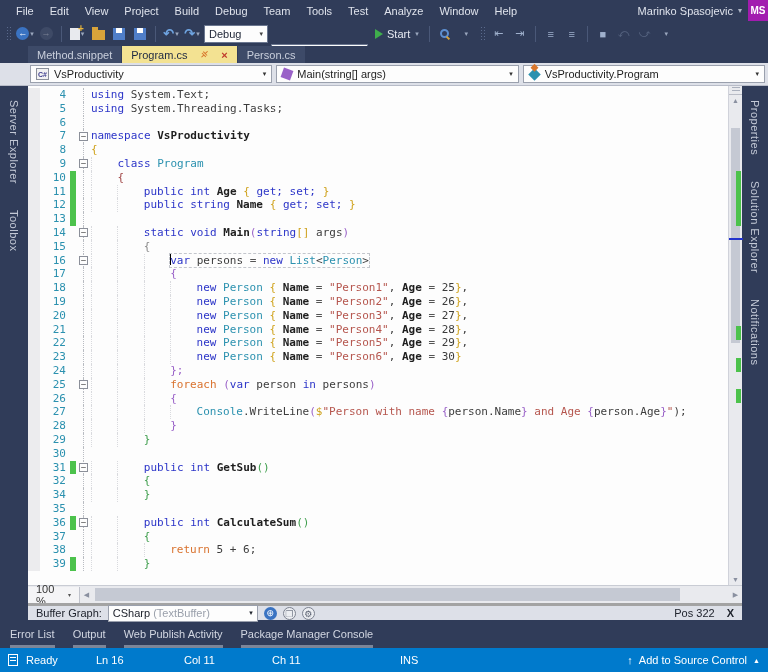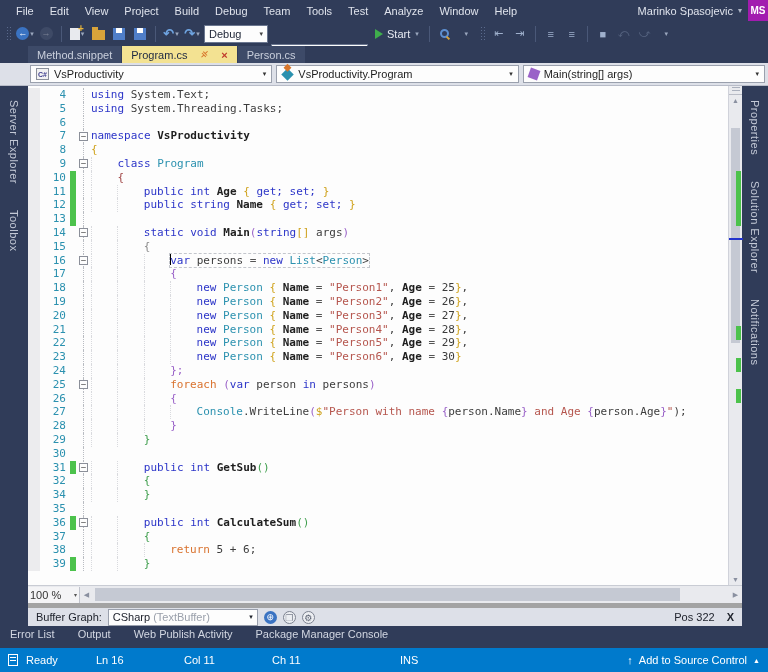--- a/index.html
+++ b/index.html
@@ -98,41 +98,41 @@
   .vscroll { width:14px; background:#e9eaee; position:relative; border-left:1px solid #d0d2da; }
   .vs-grip { height:9px; border-bottom:1px solid #b9bcc6; background:repeating-linear-gradient(to bottom, #aab0bd 0 1px, transparent 1px 3px); background-size:8px 6px; background-position:center; background-repeat:no-repeat; cursor:row-resize; }
   .vs-arrow { height:11px; text-align:center; font-size:7px; color:#8a90a0; line-height:11px; cursor:pointer; }
   .vs-arrow.dn { position:absolute; bottom:0; left:0; right:0; }
   .vs-thumb { position:absolute; left:2px; width:9px; top:42px; height:215px; background:#c5c9d3; cursor:grab; }
   .vs-mark { position:absolute; left:7px; width:5px; background:#4cc24c; }
   .vs-caretline { position:absolute; left:0; width:14px; height:2px; background:#2233cc; }
 
   
   .hscroll-row { height:18px; background:#e9eaee; display:flex; align-items:center; border-top:1px solid #c9ccd4; }
-  .zoom-combo { width:52px; height:16px; background:#f4f4f6; border-right:1px solid #c0c3cc; display:flex; align-items:center; padding:0 2px; color:#333; gap:3px; }
+  .zoom-combo { width:52px; height:16px; background:#f4f4f6; border-right:1px solid #c0c3cc; display:flex; align-items:center; padding:0 8px; color:#333; gap:3px; }
   .zoom-combo .cc { margin-left:auto; font-size:6px; color:#555; }
   .hs-arrow { width:13px; text-align:center; color:#8a90a0; font-size:7px; cursor:pointer; }
   .hs-track { flex:1; position:relative; height:100%; }
   .hs-thumb { position:absolute; top:2px; bottom:2px; left:2px; width:92%; background:#c5c9d3; cursor:grab; }
 
   
-  .buffer-bar { height:23px; background:#dde0e8; display:flex; align-items:center; gap:6px; padding:0 8px; color:#20242e; border-top:5px solid #a3a3a3; }
+  .buffer-bar { height:17px; background:#dde0e8; display:flex; align-items:center; gap:6px; padding:0 8px; color:#20242e; border-top:3px solid #a3a3a3; }
   .buf-combo { width:150px; height:17px; background:#fdfdfd; border:1px solid #9aa0ad; display:flex; align-items:center; padding:0 4px; gap:3px; }
   .buf-combo .muted { color:#9aa0ab; }
   .buf-combo .cc { margin-left:auto; font-size:7px; }
   .round-ic { width:13px; height:13px; border-radius:50%; font-size:9px; line-height:13px; text-align:center; cursor:pointer; }
   .ic-graph { background:#3a73c2; color:#fff; }
   .ic-window { border:1px solid #7c8290; color:#7c8290; background:#eceef2; }
   .ic-gear { border:1px solid #7c8290; color:#596070; background:#eceef2; }
   .buf-right { margin-left:auto; display:flex; align-items:center; gap:12px; }
   .buf-close { font-weight:bold; cursor:pointer; }
 
   
   .panel-tabs { height:22px; background:#303c59; display:flex; gap:18px; padding:2px 10px 0 10px; }
-  .ptab { color:#d2d7e2; cursor:pointer; display:flex; flex-direction:row; gap:5px; }
+  .ptab { color:#d2d7e2; cursor:pointer; display:flex; flex-direction:column; gap:5px; }
   .ptab i { display:block; height:6px; background:#959dad; opacity:.75; font-style:normal; }
 
   
   .status-bar { height:24px; background:#007acc; color:#fff; display:flex; align-items:center; padding:0 8px; }
   .doc-ic { width:10px; height:12px; border:1px solid #fff; margin-right:8px; position:relative; }
   .doc-ic:after { content:""; position:absolute; left:1px; top:2px; right:1px; border-top:1px solid #fff; box-shadow:0 3px 0 #fff; }
   .st-item { margin-right:8px; }
   .st-ready { width:62px; }
   .st-ln { width:80px; }
   .st-col { width:80px; }
@@ -264,27 +264,27 @@
       </div>
     </div>
 
   <div class="navbar">
     <div class="nav-combo">
       <span class="csharp-ic">C#</span>
       <span>VsProductivity</span>
       <span class="cc">▾</span>
     </div>
     <div class="nav-combo">
+      <span class="method-ic"></span>
+      <span>Main(string[] args)</span>
+      <span class="cc">▾</span>
+    </div>
+    <div class="nav-combo">
       <span class="class-ic"></span>
       <span>VsProductivity.Program</span>
-      <span class="cc">▾</span>
-    </div>
-    <div class="nav-combo">
-      <span class="method-ic"></span>
-      <span>Main(string[] args)</span>
       <span class="cc">▾</span>
     </div>
   </div>
 
   <div class="workspace">
     <div class="strip left" id="strip-left">
         <div class="vtab">Server Explorer</div>
         <div class="vtab">Toolbox</div>
       </div>
 

